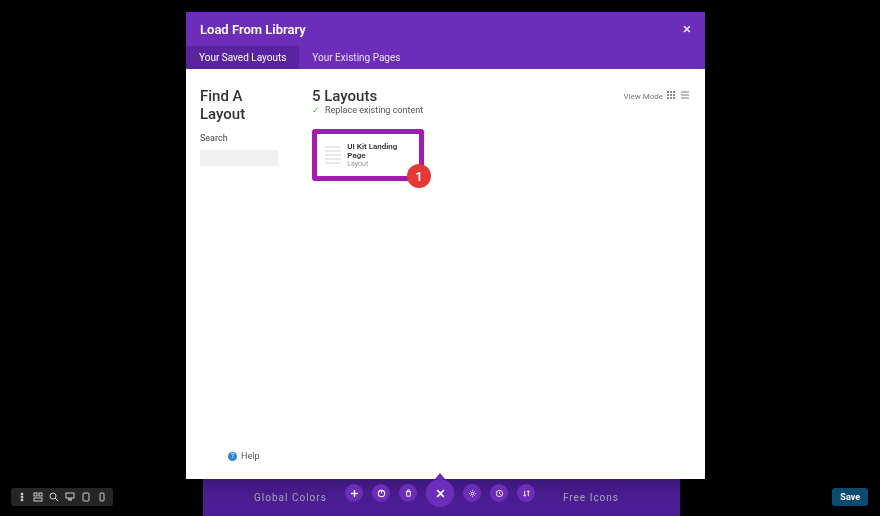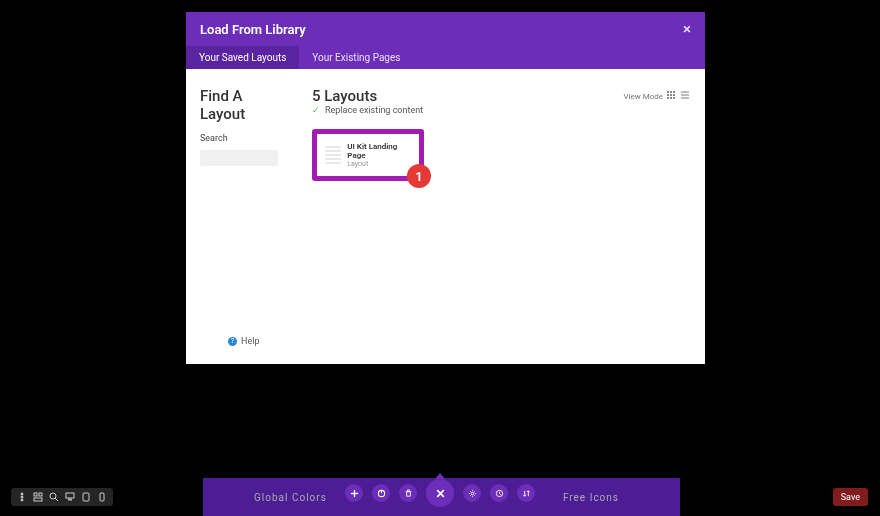--- a/index.html
+++ b/index.html
@@ -11,21 +11,21 @@
       overflow: hidden;
       position: relative;
     }
     
     
     .modal {
       position: absolute;
       left: 186px;
       top: 12px;
       width: 519px;
-      height: 352px;
+      height: 467px;
       background: #fff;
       box-shadow: 0 4px 20px rgba(0,0,0,0.3);
       display: flex;
       flex-direction: column;
     }
     
     .modal-header {
       background: #6c2eb9;
       color: #fff;
       padding: 8px 14px;
@@ -322,26 +322,27 @@
       border-left: 5px solid transparent;
       border-right: 5px solid transparent;
       border-bottom: 6px solid #6c2eb9;
     }
     
     
     .save-btn {
       position: absolute;
       bottom: 10px;
       right: 12px;
-      background: #7f1d1d;
+      background: #0c4a6e;
       color: #fff;
       border-radius: 3px;
       padding: 4px 8px;
       font-size: 9px;
       cursor: pointer;
+      font-weight: bold;
     }
   </style>
 </head>
 <body>
 
 <div class="bg-footer">
   <span class="bg-footer-label label-left">Global Colors</span>
   <span class="bg-footer-label label-right">Free Icons</span>
 </div>
 

